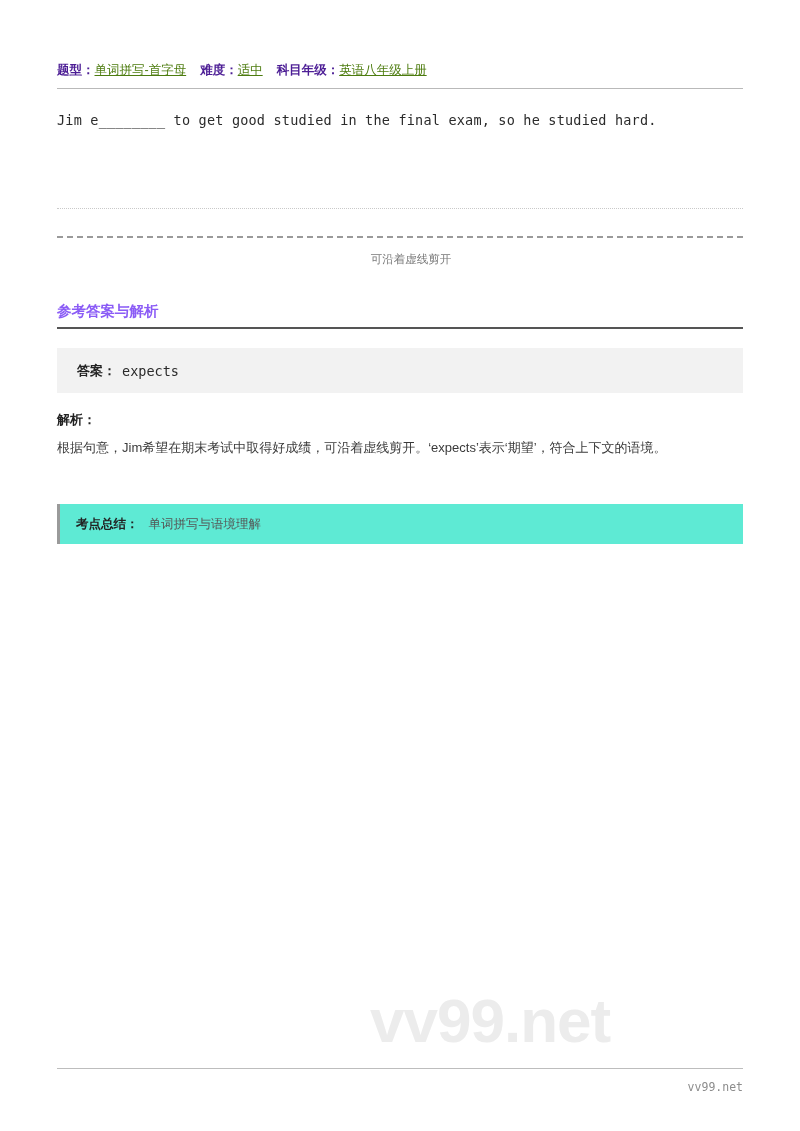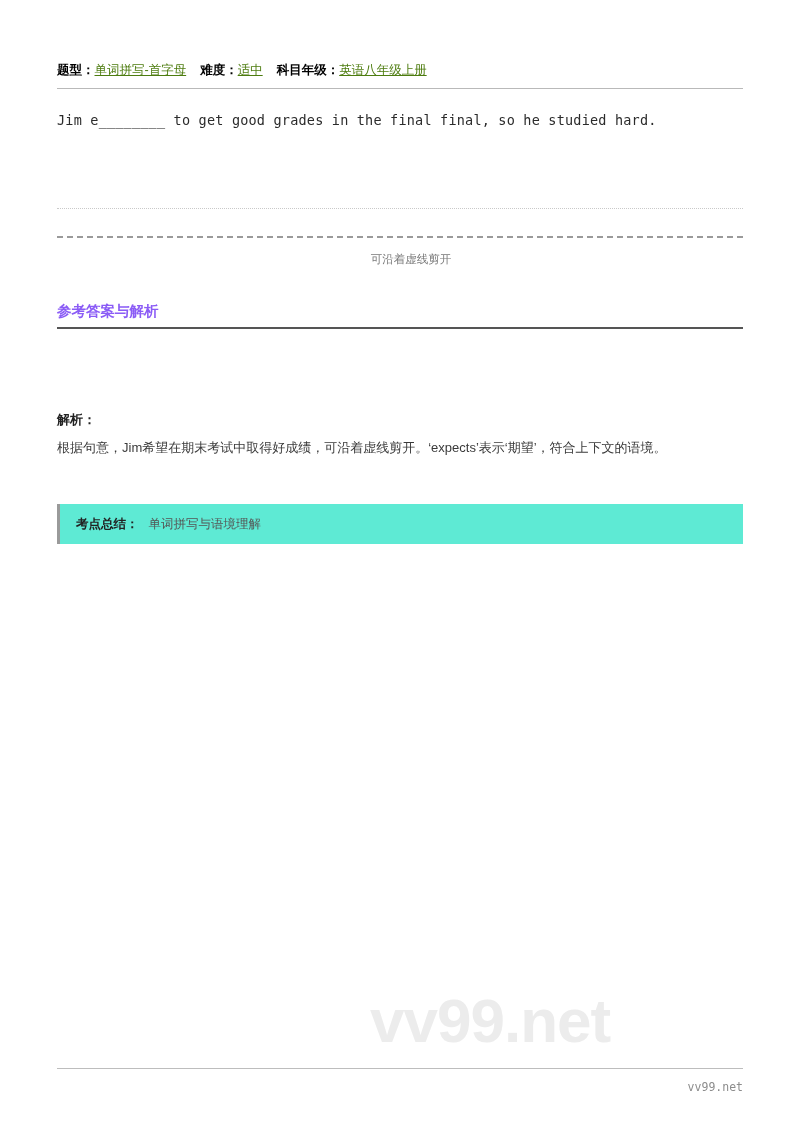--- a/index.html
+++ b/index.html
@@ -30,21 +30,21 @@
     position: absolute;
     left: 57px;
     top: 62px;
     width: 686px;
     font-size: 12.5px;
     color: #555;
     white-space: nowrap;
   }
   .meta-label {
     font-weight: bold;
-    color: #000000;
+    color: #4c1d95;
     margin-top: 8px;
   }
   .meta-value {
     color: #4d7c0f;
     text-decoration: underline;
   }
   .meta-gap {
     display: inline-block;
     width: 14px;
   }
@@ -212,29 +212,33 @@
 </head>
 <body>
 
 <div class="page">
 
   <div class="meta-row">
     <span class="meta-label">题型：</span><span class="meta-value">单词拼写-首字母</span><span class="meta-gap"></span><span class="meta-label">难度：</span><span class="meta-value">适中</span><span class="meta-gap"></span><span class="meta-label">科目年级：</span><span class="meta-value">英语八年级上册</span>
   </div>
   <div class="meta-rule"></div>
 
-  <div class="question">Jim e________ to get good grades in the final final, so he studied hard.</div>
+  <div class="question">Jim e________ to get good studied in the final exam, so he studied hard.</div>
 
   <div class="dotted-thin"></div>
   <div class="dashed-cut"></div>
   <div class="cut-hint">可沿着虚线剪开</div>
 
   <div class="section-title">参考答案与解析</div>
   <div class="section-rule"></div>
 
+  <div class="answer-box">
+    <span class="answer-label">答案：</span>
+    <span class="answer-value">expects</span>
+  </div>
 
   <div class="analysis-label">解析：</div>
   <div class="analysis-text">根据句意，Jim希望在期末考试中取得好成绩，可沿着虚线剪开。‘expects’表示‘期望’，符合上下文的语境。</div>
 
   <div class="summary-box">
     <span class="summary-label">考点总结：</span>
     <span class="summary-value">单词拼写与语境理解</span>
   </div>
 
   <div class="watermark">vv99.net</div>

